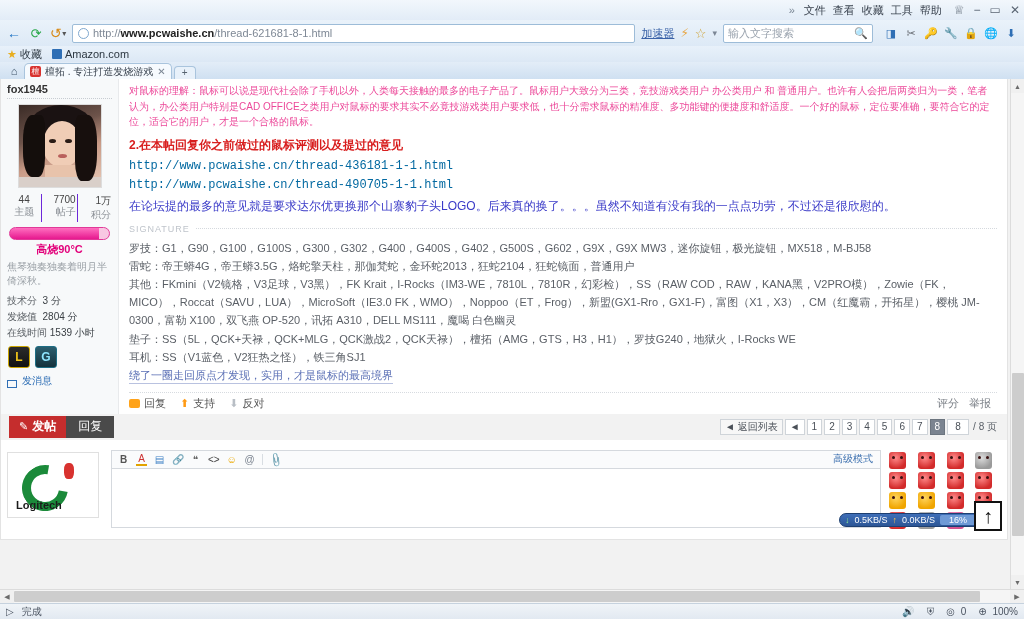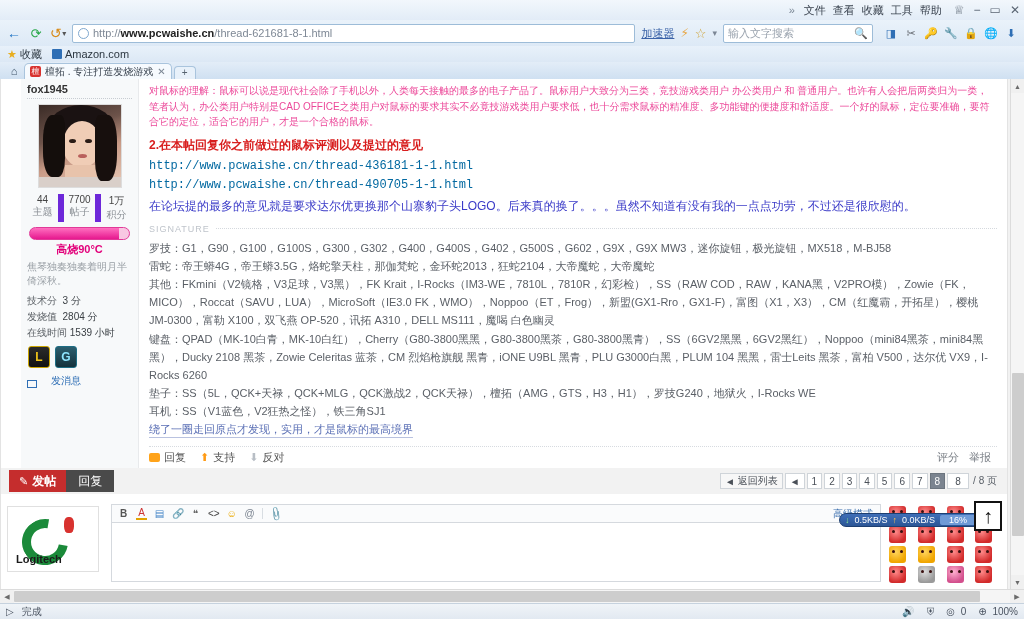--- a/index.html
+++ b/index.html
@@ -96,21 +96,21 @@
   }
   #page {
     flex: 1; background: #f2f2f2; position: relative; overflow: hidden;
   }
   .page-inner { width: 1008px; background: #f2f2f2; }
 
   
   .post-wrap { display: flex; background: #fff; border-left: 1px solid #e3e3e3; border-right:1px solid #e3e3e3;}
   .post-side {
     width: 118px; flex: none; background: #f7f9fa;
-    border-right: 1px solid #e8eaec; padding: 4px 6px 6px 6px; margin-left: 20px;
+    border-right: 1px solid #e8eaec; padding: 4px 6px 6px 6px;
   }
   .uname { font-size: 11px; font-weight: bold; color: #333; margin-bottom: 3px; }
   .udash { border-bottom: 1px dotted #c8cdd2; margin-bottom: 5px; }
   .avatar {
     width: 84px; height: 84px; margin: 0 auto 6px auto; position: relative;
     background: linear-gradient(160deg,#3a2b26 0%, #6d534a 35%, #c89a86 60%, #e9cbb9 100%);
     overflow: hidden; border: 1px solid #ddd;
   }
   .avatar .hair { position:absolute; left:8px; top:0; width:68px; height:52px;
     background:#1a1212; border-radius: 50% 50% 42% 42%; }
@@ -119,41 +119,41 @@
   .avatar .eyeL, .avatar .eyeR { position:absolute; top:34px; width:7px; height:4px;
     background:#2a1c16; border-radius:50%; }
   .avatar .eyeL { left:30px; } .avatar .eyeR { left:46px; }
   .avatar .lip { position:absolute; left:39px; top:49px; width:9px; height:4px; background:#b9605c; border-radius:50%;}
   .avatar .neck { position:absolute; left:26px; top:60px; width:34px; height:26px; background:#e8c3ab;}
   .avatar .shoulder { position:absolute; left:0; top:72px; width:84px; height:14px; background:#d9cfc9;}
   .avatar .hairF { position:absolute; left:4px; top:10px; width:22px; height:62px; background:#140e0c; border-radius: 40% 20% 30% 40%;}
   .avatar .hairF2 { position:absolute; right:4px; top:10px; width:22px; height:66px; background:#170f0d; border-radius: 20% 40% 40% 30%;}
 
   .stats { display: flex; justify-content: space-between; text-align: center; font-size: 10px; color: #666; }
-  .stats .sep { border-left: 6px solid #6d28d9; }
+  .stats .sep { border-left: 1px solid #6d28d9; text-align: right; }
   .stats .col { flex: 1; padding: 0 1px; }
   .stats .num { color: #444; }
   .stats .lbl { color: #8a8f95; font-size: 10px; font-family: Liberation Serif, serif; }
   .heatbar {
     margin: 5px 2px 2px 2px; height: 13px; border-radius: 7px;
     background: linear-gradient(#ff6fc0, #e6188e); border:1px solid #e03a98;
     position: relative; overflow:hidden;
   }
   .heatbar .fillend { position:absolute; right:0; top:0; bottom:0; width:10px; background:#f8c8e2;}
   .heatlbl { text-align: center; font-size: 11px; font-weight: bold; color: #e2007a; margin-top: 1px;}
   .sigline { font-size: 10px; color: #9aa0a6; line-height: 1.4; margin: 3px 0 6px 0; }
   .krow { font-size: 10px; color: #4a4f55; margin-bottom: 2px; }
   .krow .k { color: #5c6166; }
   .krow .v { color: #3b4045; }
   .medals { display: flex; gap: 5px; margin: 6px 0 6px 1px; }
   .medal { width: 22px; height: 22px; border-radius: 3px; display:flex;align-items:center;justify-content:center;
            font-size: 12px; font-weight: bold; color:#fff; }
   .medal.m1 { background: linear-gradient(#2b2b2b,#111); color:#f0c419; border:1px solid #c9a400;}
   .medal.m2 { background: linear-gradient(#2b5e6e,#14323c); color:#8fe6ff; border:1px solid #1d6d84;}
-  .msgbtn { font-size: 10px; color: #2f6fb5; display: flex; align-items: flex-end; gap: 14px; }
+  .msgbtn { font-size: 10px; color: #2f6fb5; display: flex; align-items: flex-end; gap: 5px; }
   .msgbtn .env { width: 10px; height: 8px; border: 1px solid #2f6fb5; display:inline-block; position:relative;}
 
   .post-main { flex: 1; padding: 4px 10px 0 10px; min-width: 0; }
   .ptxt { color: #ec4899; font-size: 10px; line-height: 1.55; }
   .ptxt p { margin: 0 0 2px 0; }
   .redline { color: #d81e1e; font-weight: bold; font-size: 12px; margin: 7px 0 3px 0;}
   .urlline { color: #0369a1; font-size: 12px; font-family: "Liberation Mono", monospace; line-height: 1.6;}
   .concl { color: #3b3bc8; font-size: 12px; margin-top: 3px;}
 
   .sigbox { margin-top: 9px; }
@@ -410,23 +410,22 @@
             <div class="urlline">http://www.pcwaishe.cn/thread-490705-1-1.html</div>
             <div class="concl">在论坛提的最多的意见就是要求达尔优更换那个山寨豹子头LOGO。后来真的换了。。。虽然不知道有没有我的一点点功劳，不过还是很欣慰的。</div>
 
             <div class="sigbox">
               <div class="sigttl">
                 <span>SIGNATURE</span>
                   <span class="ln"></span>
               </div>
               <div class="siglist">
                 <div>罗技：G1，G90，G100，G100S，G300，G302，G400，G400S，G402，G500S，G602，G9X，G9X MW3，迷你旋钮，极光旋钮，MX518，M-BJ58</div>
-                <div>雷蛇：帝王蟒4G，帝王蟒3.5G，烙蛇擎天柱，那伽梵蛇，金环蛇2013，狂蛇2104，大帝魔蛇，大帝魔蛇</div>
+                <div>雷蛇：帝王蟒4G，帝王蟒3.5G，烙蛇擎天柱，那伽梵蛇，金环蛇2013，狂蛇2104，狂蛇镜面，普通用户</div>
                 <div>其他：FKmini（V2镜格，V3足球，V3黑），FK Krait，I-Rocks（IM3-WE，7810L，7810R，幻彩检），SS（RAW COD，RAW，KANA黑，V2PRO模），Zowie（FK，MICO），Roccat（SAVU，LUA），MicroSoft（IE3.0 FK，WMO），Noppoo（ET，Frog），新盟(GX1-Rro，GX1-F)，富图（X1，X3），CM（红魔霸，开拓星），樱桃 JM-0300，富勒 X100，双飞燕 OP-520，讯拓 A310，DELL MS111，魔喝 白色幽灵</div>
-                <div>键盘：QPAD（MK-10白青，MK-10白红），Cherry（G80-3800黑黑，G80-3800黑茶，G80-3800黑青），SS（6GV2黑黑，6GV2黑红），Noppoo（mini84黑茶，mini84黑黑），Ducky 2108 黑茶，Zowie Celeritas 蓝茶，CM 烈焰枪旗舰 黑青，iONE U9BL 黑青，PLU G3000白黑，PLUM 104 黑黑，雷士Leits 黑茶，富柏 V500，达尔优 VX9，I-Rocks 6260</div>
                 <div>垫子：SS（5L，QCK+天禄，QCK+MLG，QCK激战2，QCK天禄），檀拓（AMG，GTS，H3，H1），罗技G240，地狱火，I-Rocks WE</div>
                 <div>耳机：SS（V1蓝色，V2狂热之怪），铁三角SJ1</div>
               </div>
               <div class="siglast">绕了一圈走回原点才发现，实用，才是鼠标的最高境界</div>
             </div>
 
             <div class="actbar">
               <div class="act">
                 <span class="bub"></span>
                 <span>回复</span>

